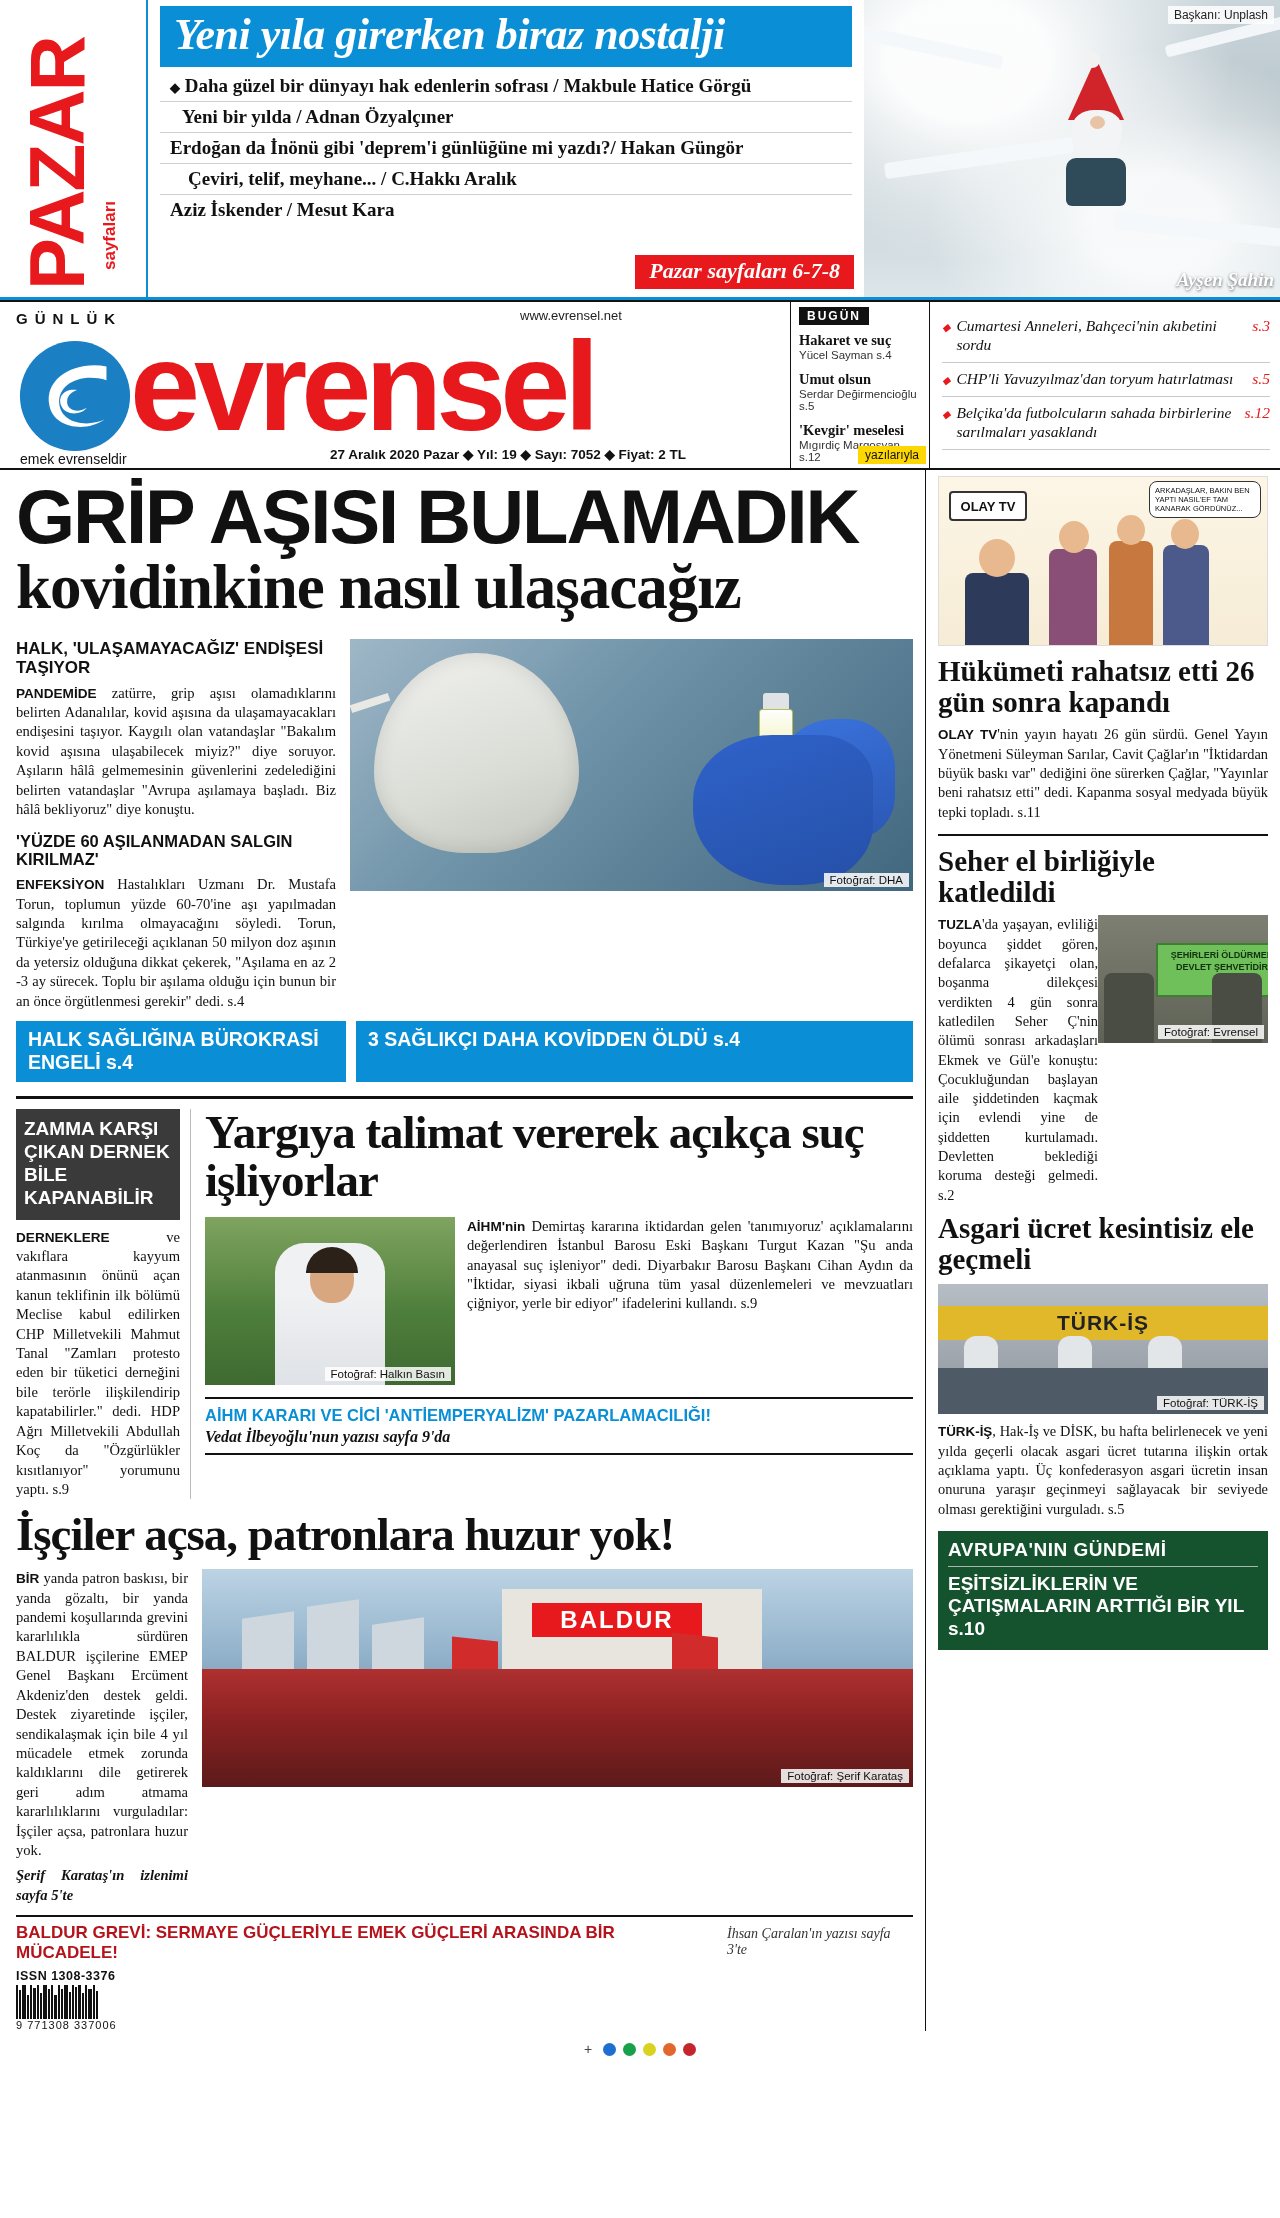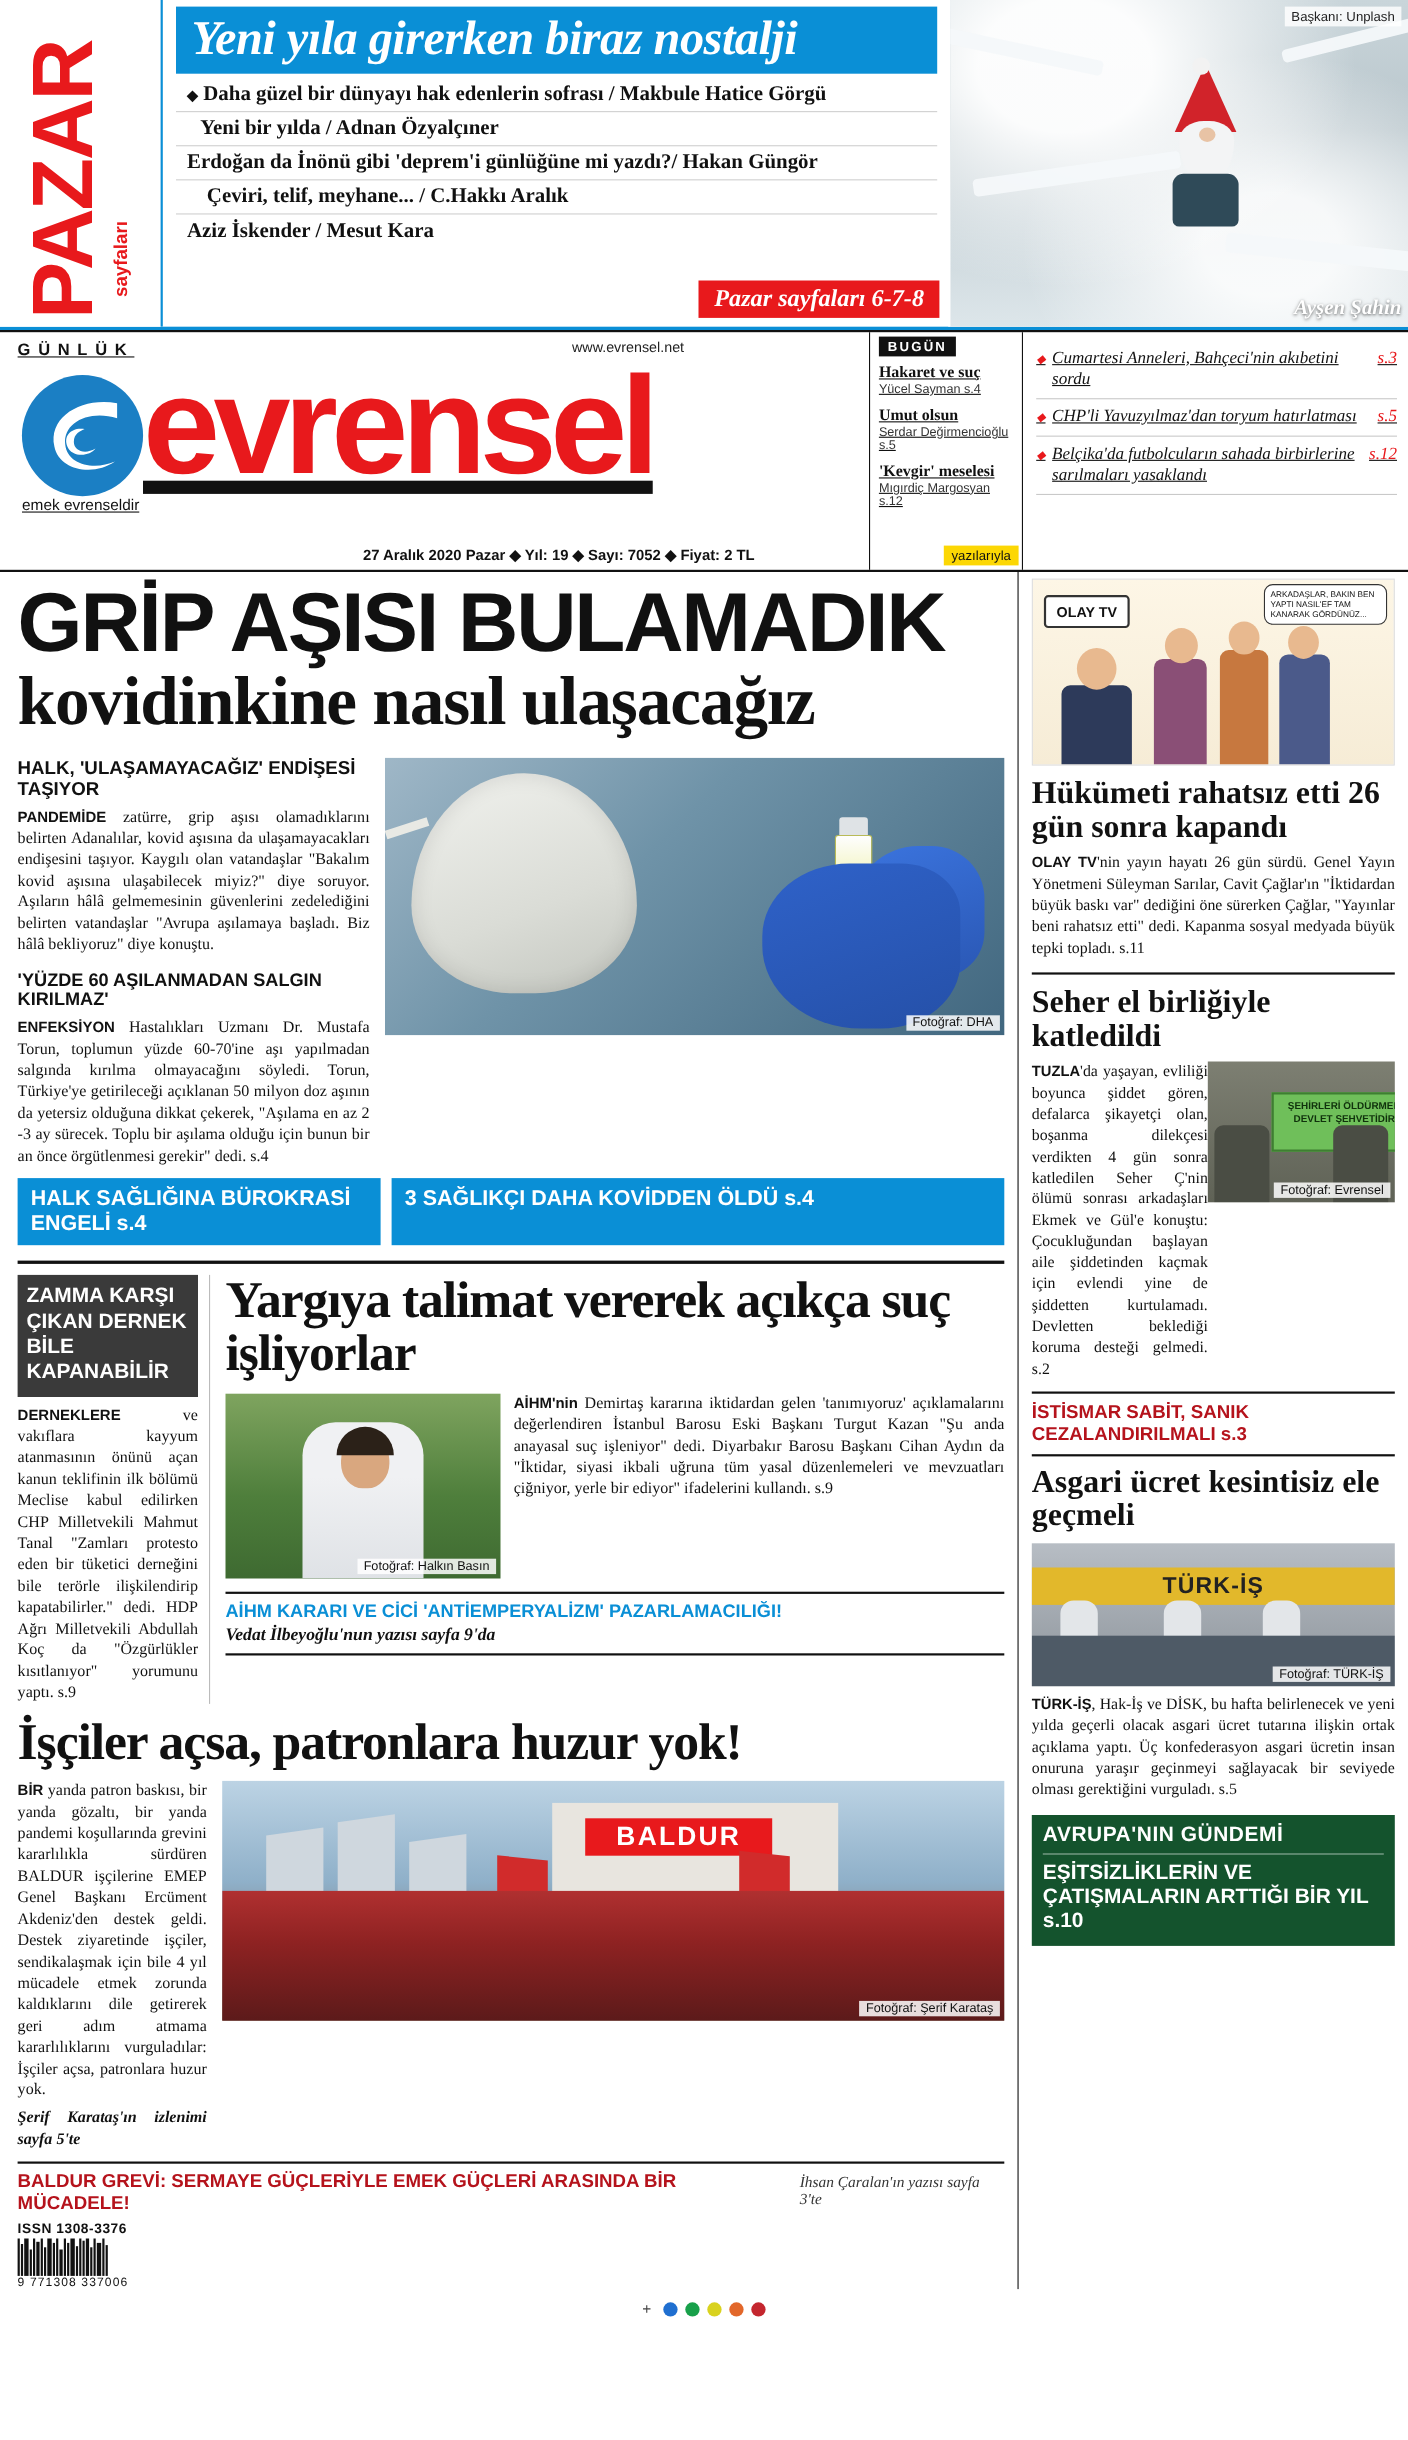--- a/index.html
+++ b/index.html
@@ -138,23 +138,22 @@
     font-family: "Liberation Serif", serif;
     font-weight: bold; font-style: italic;
     font-size: 19px;
     text-shadow: 0 1px 3px rgba(0,0,0,.65);
   }
 
   
   .masthead {
     display: flex;
     border-top: 2px solid #111;
-    height: 218px;
+    height: 168px;
     position: relative;
-    text-decoration: underline;
   }
   .mh-left { width: 790px; position: relative; padding: 4px 0 0 16px; }
   .mh-gunluk {
     font-family: "Liberation Sans", sans-serif;
     font-weight: bold;
     letter-spacing: 7px;
     font-size: 15px;
     color: #111;
     padding-top: 4px;
   }
@@ -755,21 +754,20 @@
         <div style="width:170px">
           <div class="r-photo" style="margin-top:2px">
             <div class="r-placard">ŞEHİRLERİ ÖLDÜRMEK DEVLET ŞEHVETİDİR</div>
             <div class="r-fig" style="left:6px"></div>
             <div class="r-fig" style="right:6px"></div>
             <div class="credit-overlay">Fotoğraf: Evrensel</div>
           </div>
         </div>
       </div>
 
-      <div class="r-redbox">İSTİSMAR SABİT, SANIK CEZALANDIRILMALI s.3</div>
 
       <div class="r-head" style="margin-top:8px">Asgari ücret kesintisiz ele geçmeli</div>
       <div class="r-photo2">
         <div class="r-banner">
             <span>TÜRK-İŞ</span>
           </div>
         <div class="r-avatar" style="left:26px"></div>
         <div class="r-avatar" style="left:120px"></div>
         <div class="r-avatar" style="left:210px"></div>
         <div class="r-tablefig"></div>

